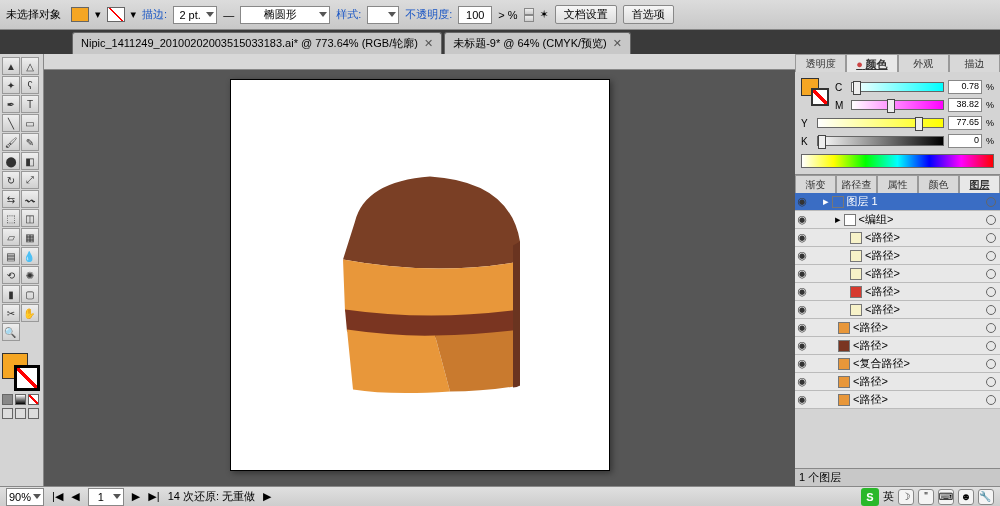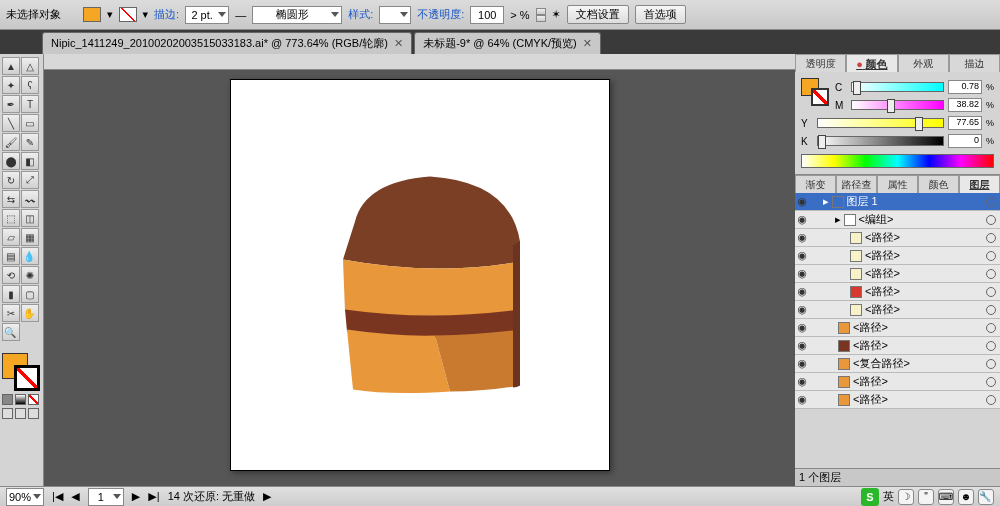--- a/index.html
+++ b/index.html
@@ -1,31 +1,31 @@
 <!DOCTYPE html>
 <html><head>
 <meta charset="utf-8">
 <style>
 * { margin: 0; padding: 0; box-sizing: border-box; font-family: "Microsoft YaHei", Arial, sans-serif; font-size: 11px; }
 body { background: #4a4a4a; width: 1000px; height: 506px; overflow: hidden; position: relative; }
 
 .topbar { height: 30px; background: linear-gradient(#dcdcdc,#c8c8c8); display: flex; align-items: center; padding: 0 6px; gap: 6px; border-bottom: 1px solid #888; }
-.sel-label { color: #000; margin-right: 16px; }
+.sel-label { color: #000; margin-right: 4px; }
 .swatch-sm { width: 18px; height: 15px; border: 1px solid #666; }
 .stroke-box { width: 18px; height: 15px; border: 1px solid #666; background: #fff; position: relative; }
 .stroke-box::after { content:""; position:absolute; inset:0; background: linear-gradient(45deg, transparent 45%, red 45%, red 55%, transparent 55%); }
 .mini-label { color: #1a56c4; }
 .combo { display:flex; align-items:center; background:#fff; border:1px solid #888; height:18px; padding:0 2px; }
 .combo input { border:none; width:28px; text-align:center; background:transparent; }
 .caret { width:0;height:0;border-left:4px solid transparent;border-right:4px solid transparent;border-top:5px solid #555; margin-left:2px; }
 .btn { background: linear-gradient(#f6f6f6,#ddd); border:1px solid #888; border-radius:2px; padding:2px 8px; height:19px; display:flex; align-items:center; }
 .spin { display:flex; flex-direction:column; }
 .spin div { width:10px;height:7px;background:linear-gradient(#eee,#ccc);border:1px solid #888; }
 
-.tabbar { height: 24px; background: #3a3a3a; display: flex; align-items: flex-end; padding-left: 42px; gap:2px; }
+.tabbar { height: 24px; background: #3a3a3a; display: flex; align-items: flex-end; padding-left: 72px; gap:2px; }
 .tab { background:#c8c8c8; border:1px solid #666; border-bottom:none; border-radius:3px 3px 0 0; padding:3px 8px; display:flex; align-items:center; gap:6px; font-size:10px; }
 .tab .x { color:#555; cursor:pointer; }
 
 .main { position:absolute; top:54px; left:0; right:0; bottom:20px; display:flex; }
 .toolbox { width:44px; background:#d4d4d4; border-right:1px solid #888; display:flex; flex-wrap:wrap; padding:3px 2px; gap:1px; align-content:flex-start; }
 .tool { width:18px; height:18px; background:linear-gradient(#eee,#d0d0d0); border:1px solid #999; display:flex; align-items:center; justify-content:center; font-size:10px; color:#333; }
 .tool.sep { width:38px; height:6px; background:transparent; border:none; }
 .fillstroke { width:38px; height:38px; position:relative; margin-top:4px; }
 .fs-fill { position:absolute; top:0; left:0; width:26px; height:26px; border:1px solid #333; }
 .fs-stroke { position:absolute; bottom:0; right:0; width:26px; height:26px; background:#fff; border:3px solid #000; }

